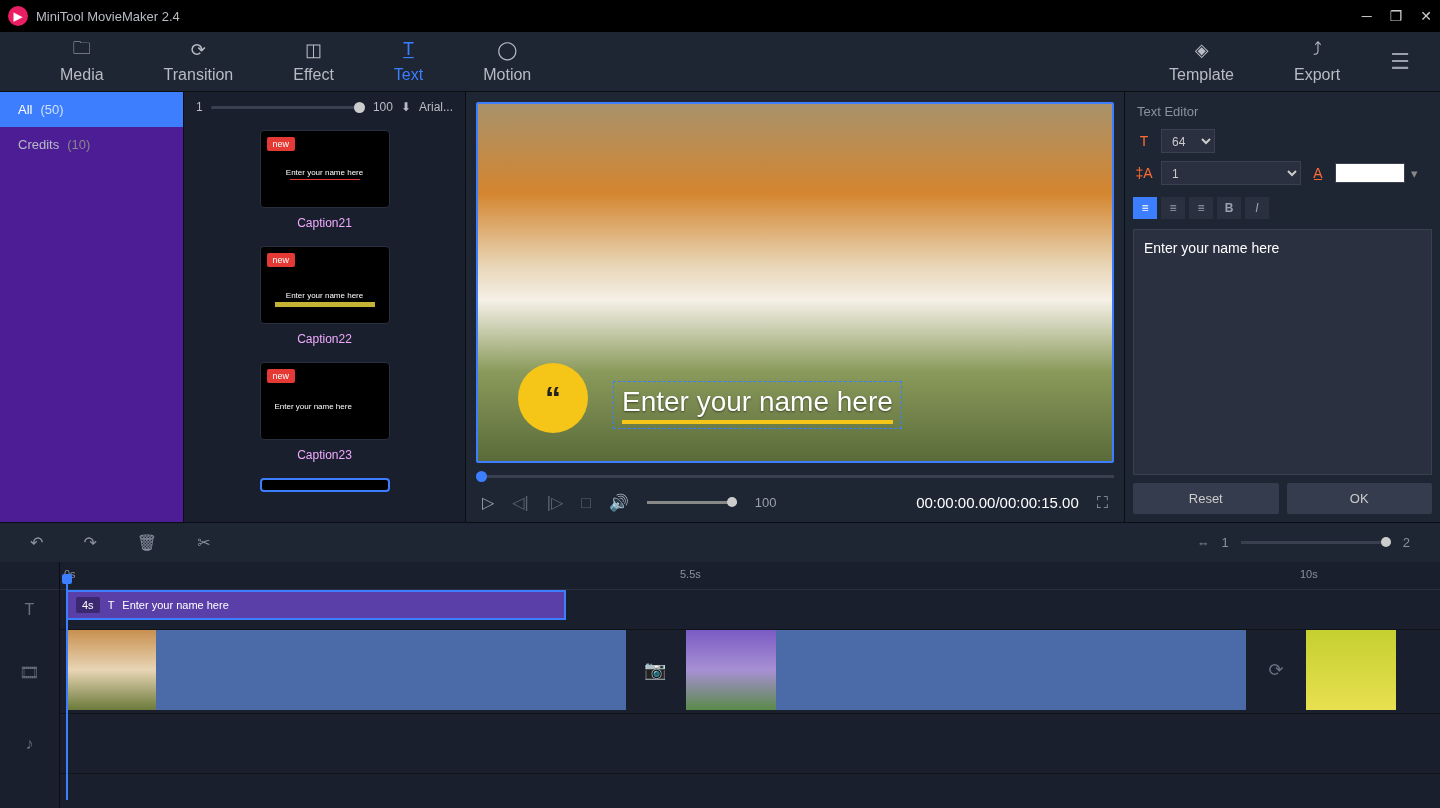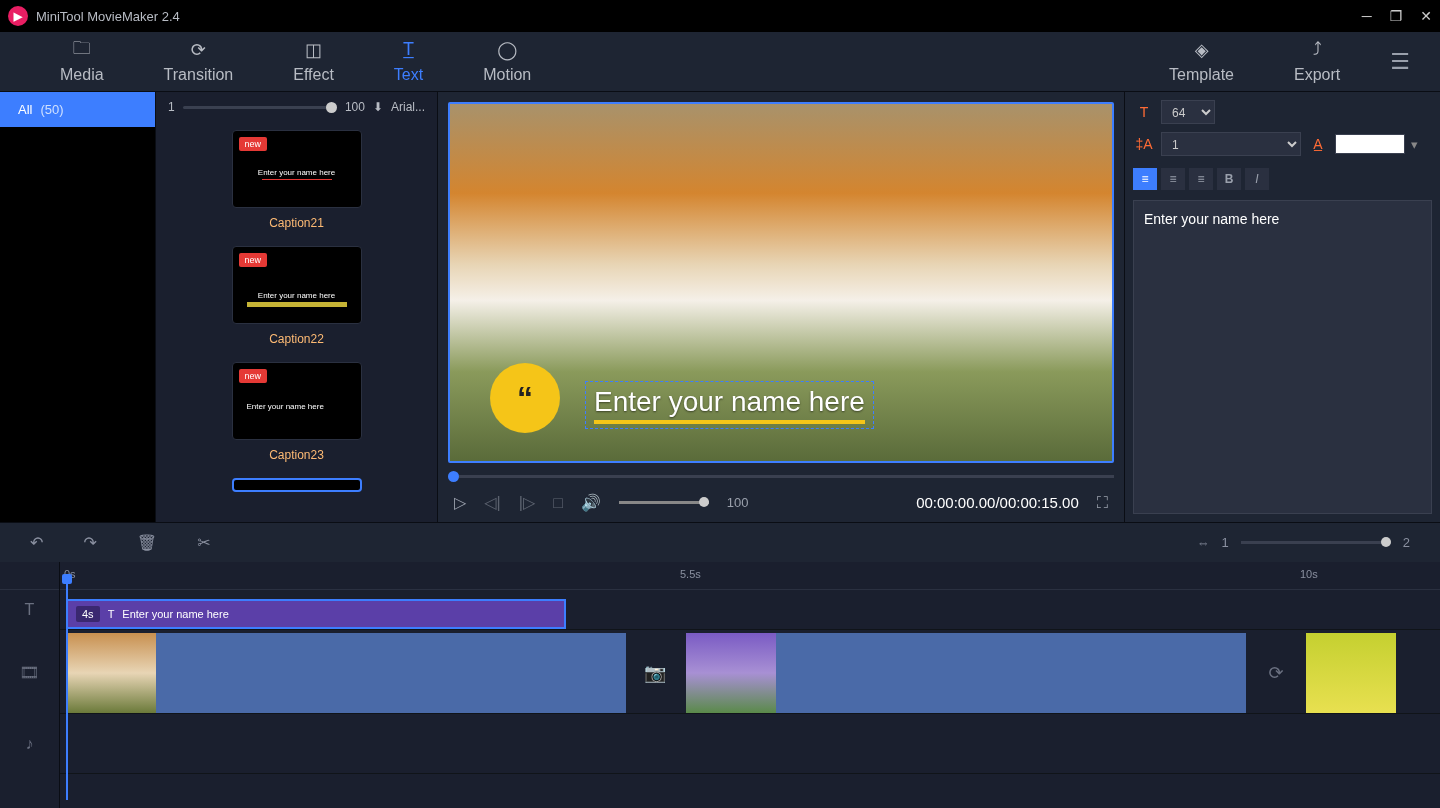--- a/index.html
+++ b/index.html
@@ -10,37 +10,37 @@
 .win-controls{display:flex;gap:18px;color:#ccc}
 .win-controls span{cursor:pointer;font-size:14px}
 .toolbar{height:60px;background:#1e2533;display:flex;align-items:center;padding:0 30px;border-bottom:1px solid #0a0d14}
 .tool-btn{display:flex;flex-direction:column;align-items:center;gap:6px;padding:0 30px;cursor:pointer;color:#b8bcc4}
 .tool-btn.active{color:#3d7eff}
 .tool-icon{font-size:18px;height:20px;display:flex;align-items:center}
 .tool-label{font-size:16px}
 .toolbar-right{margin-left:auto;display:flex;align-items:center}
 .hamburger{margin-left:20px;cursor:pointer;font-size:22px;color:#9aa0ac}
 .main{display:flex;height:430px}
-.sidebar{width:156px;background:#000000;border-right:1px solid #0a0d14}
+.sidebar{width:184px;background:#4c1d95;border-right:1px solid #0a0d14}
 .cat{padding:10px 18px;cursor:pointer;display:flex;gap:8px}
 .cat.active{background:#3d7eff;color:#fff}
 .cat-count{color:#888}
 .cat.active .cat-count{color:#cfe0ff}
 .thumbs{width:282px;background:#1a1f2e;border-right:1px solid #0a0d14;overflow-y:auto}
 .zoom-row{display:flex;align-items:center;padding:8px 12px;gap:8px;font-size:12px}
 .zoom-track{flex:1;height:3px;background:#3a4050;position:relative;border-radius:2px}
 .zoom-thumb{position:absolute;right:0;top:-4px;width:11px;height:11px;background:#ccc;border-radius:50%}
 .thumb-item{padding:8px 0;text-align:center}
 .thumb-box{width:130px;height:78px;background:#000;margin:0 auto;border-radius:4px;border:1px solid #2a3040;position:relative;display:flex;flex-direction:column;justify-content:center;align-items:center;padding:4px}
 .thumb-box.sel{border:2px solid #3d7eff}
 .new-badge{position:absolute;top:6px;left:6px;background:#e53935;color:#fff;font-size:9px;padding:2px 6px;border-radius:2px}
 .thumb-text{font-size:8px;color:#fff;margin-top:10px}
 .thumb-underline{width:70px;height:1px;background:#e53935;margin-top:2px}
 .thumb-underline.yellow{background:#c5b335}
-.thumb-label{margin-top:8px;font-size:12px;color:#fdba74}
+.thumb-label{margin-top:8px;font-size:12px;color:#f0abfc}
 .preview-panel{flex:1;background:#1e2533;padding:10px;display:flex;flex-direction:column}
 .preview{flex:1;background:linear-gradient(to bottom,#a8926b 0%,#d4852f 25%,#e8d5b5 45%,#f5f0e8 55%,#8a9a5b 75%,#5a6b3a 100%);border:2px solid #3d7eff;position:relative;border-radius:2px}
 .quote-bubble{position:absolute;bottom:28px;left:40px;width:70px;height:70px;background:#f5c518;border-radius:50%;display:flex;align-items:center;justify-content:center}
 .quote-mark{font-size:32px;color:#222;font-weight:bold;line-height:0.5}
 .overlay-text{position:absolute;bottom:32px;left:135px;padding:4px 8px;border:1px dashed #3d7eff}
 .overlay-text-inner{font-family:Arial;font-size:28px;color:#fff;text-shadow:0 1px 2px rgba(0,0,0,0.5)}
 .overlay-underline{height:4px;background:#f5c518;margin-top:2px}
 .scrub{height:14px;display:flex;align-items:center;margin-top:6px}
 .scrub-track{flex:1;height:3px;background:#3a4050;position:relative}
 .scrub-head{position:absolute;left:0;top:-4px;width:11px;height:11px;background:#3d7eff;border-radius:50%}
@@ -69,21 +69,21 @@
 .ez-thumb{position:absolute;right:0;top:-4px;width:10px;height:10px;background:#ccc;border-radius:50%}
 .timeline{background:#1a1f2e;height:246px;display:flex}
 .tl-icons{width:60px;display:flex;flex-direction:column;border-right:1px solid #0a0d14}
 .tl-ic{flex:0 0 60px;display:flex;align-items:center;justify-content:center;color:#6a7080;font-size:16px}
 .tl-ic.ruler{flex:0 0 28px}
 .tl-tracks{flex:1;position:relative}
 .ruler{height:28px;position:relative;border-bottom:1px solid #2a3040}
 .ruler-label{position:absolute;top:6px;font-size:11px;color:#8a90a0}
 .playhead{position:absolute;top:18px;left:6px;width:2px;height:220px;background:#3d7eff;z-index:5}
 .playhead::before{content:"";position:absolute;top:-6px;left:-4px;width:10px;height:10px;background:#3d7eff;border-radius:2px}
-.track{height:60px;border-bottom:1px solid #101419;position:relative;display:flex;align-items:flex-end}
+.track{height:60px;border-bottom:1px solid #101419;position:relative;display:flex;align-items:flex-start}
 .track.text{height:40px}
 .text-clip{height:30px;background:#5b3fa8;border:2px solid #3d7eff;display:flex;align-items:center;gap:8px;padding:0 8px;color:#fff;font-size:11px}
 .text-dur{background:#3a2870;padding:2px 6px;border-radius:2px}
 .vid-clip{height:80px;display:flex;align-items:center;margin-top:0}
 .vid-thumb{width:90px;height:80px;background:linear-gradient(#c89050,#e8d5b5,#6b7a3a)}
 .vid-thumb.purple{background:linear-gradient(#7a5bc4,#a890d4,#5a8a4a)}
 .vid-thumb.yellow{background:linear-gradient(#c5d030,#e8e050)}
 .vid-body{height:80px;background:#4a6aa8}
 .trans-ic{width:60px;height:80px;display:flex;align-items:center;justify-content:center;color:#6a7080;font-size:18px}
 .track.video{height:84px}
@@ -137,20 +137,24 @@
   </div>
 </div>
 
 <div class="main">
 
   <div class="sidebar">
     <div class="cat active">
       <span>All</span>
       <span class="cat-count">(50)</span>
     </div>
+    <div class="cat">
+      <span>Credits</span>
+      <span class="cat-count">(10)</span>
+    </div>
   </div>
 
   <div class="thumbs">
     <div class="zoom-row">
       <span>1</span>
       <div class="zoom-track">
           <div class="zoom-thumb"></div>
         </div>
       <span>100</span>
       <span>⬇</span>
@@ -208,20 +212,21 @@
       <div class="vol-track">
           <div class="vol-thumb"></div>
         </div>
       <span>100</span>
       <span class="time">00:00:00.00/00:00:15.00</span>
       <span class="ctrl-icon">⛶</span>
     </div>
   </div>
 
   <div class="right-panel">
+    <div class="panel-title">Text Editor</div>
     <div class="editor-row">
       <span class="ed-icon">T</span>
       <select class="ed-select small"><option>64</option></select>
     </div>
     <div class="editor-row">
       <span class="ed-icon" style="color:#ff6b35">‡A</span>
       <select class="ed-select" style="flex:0 0 140px"><option>1</option></select>
       <span class="ed-icon" style="color:#ff6b35">A̲</span>
       <div class="swatch"></div>
       <span style="color:#888">▾</span>
@@ -231,20 +236,24 @@
       <div class="al-btn">≡</div>
       <div class="al-btn">≡</div>
       <div class="al-btn">
           <b>B</b>
         </div>
       <div class="al-btn">
           <i>I</i>
         </div>
     </div>
     <textarea class="text-area" style="">Enter your name here</textarea>
+    <div class="btn-row">
+      <div class="btn">Reset</div>
+      <div class="btn">OK</div>
+    </div>
   </div>
 </div>
 
 <div class="edit-bar">
   <span class="ic">↶</span>
   <span class="ic">↷</span>
   <span class="ic">🗑</span>
   <span class="ic">✂</span>
   <div class="edit-zoom">
     <span>⇔</span>

